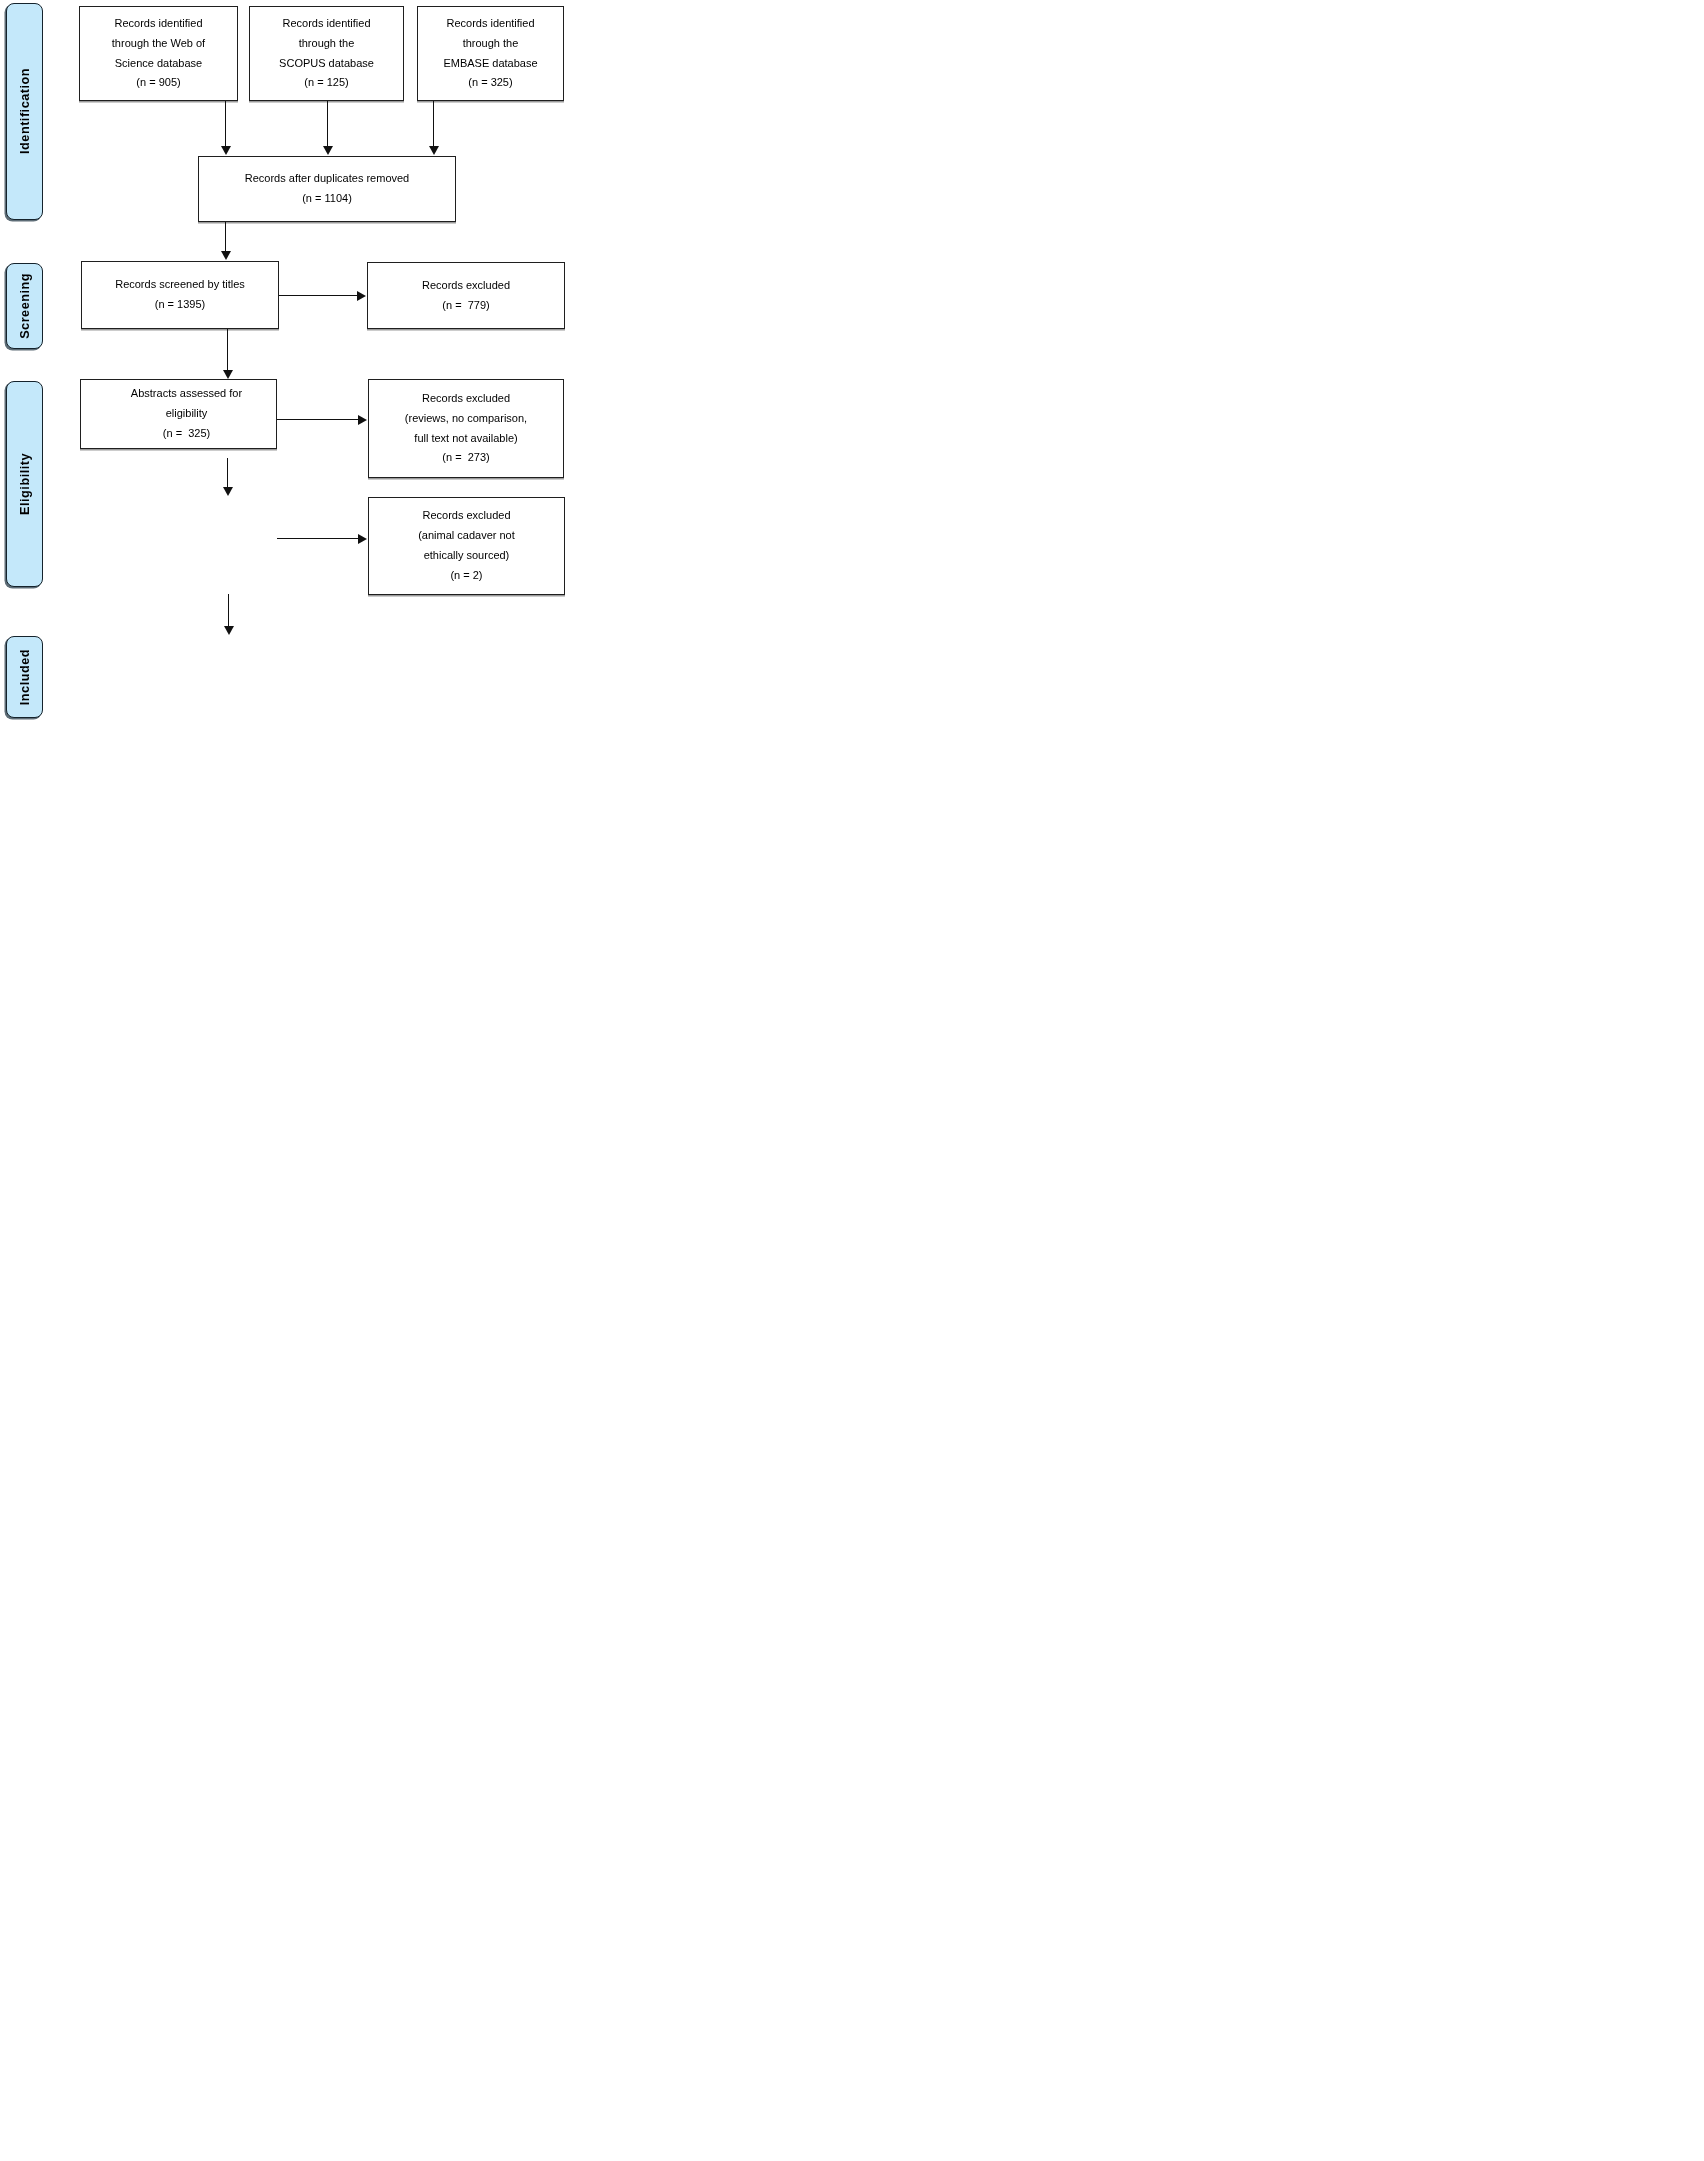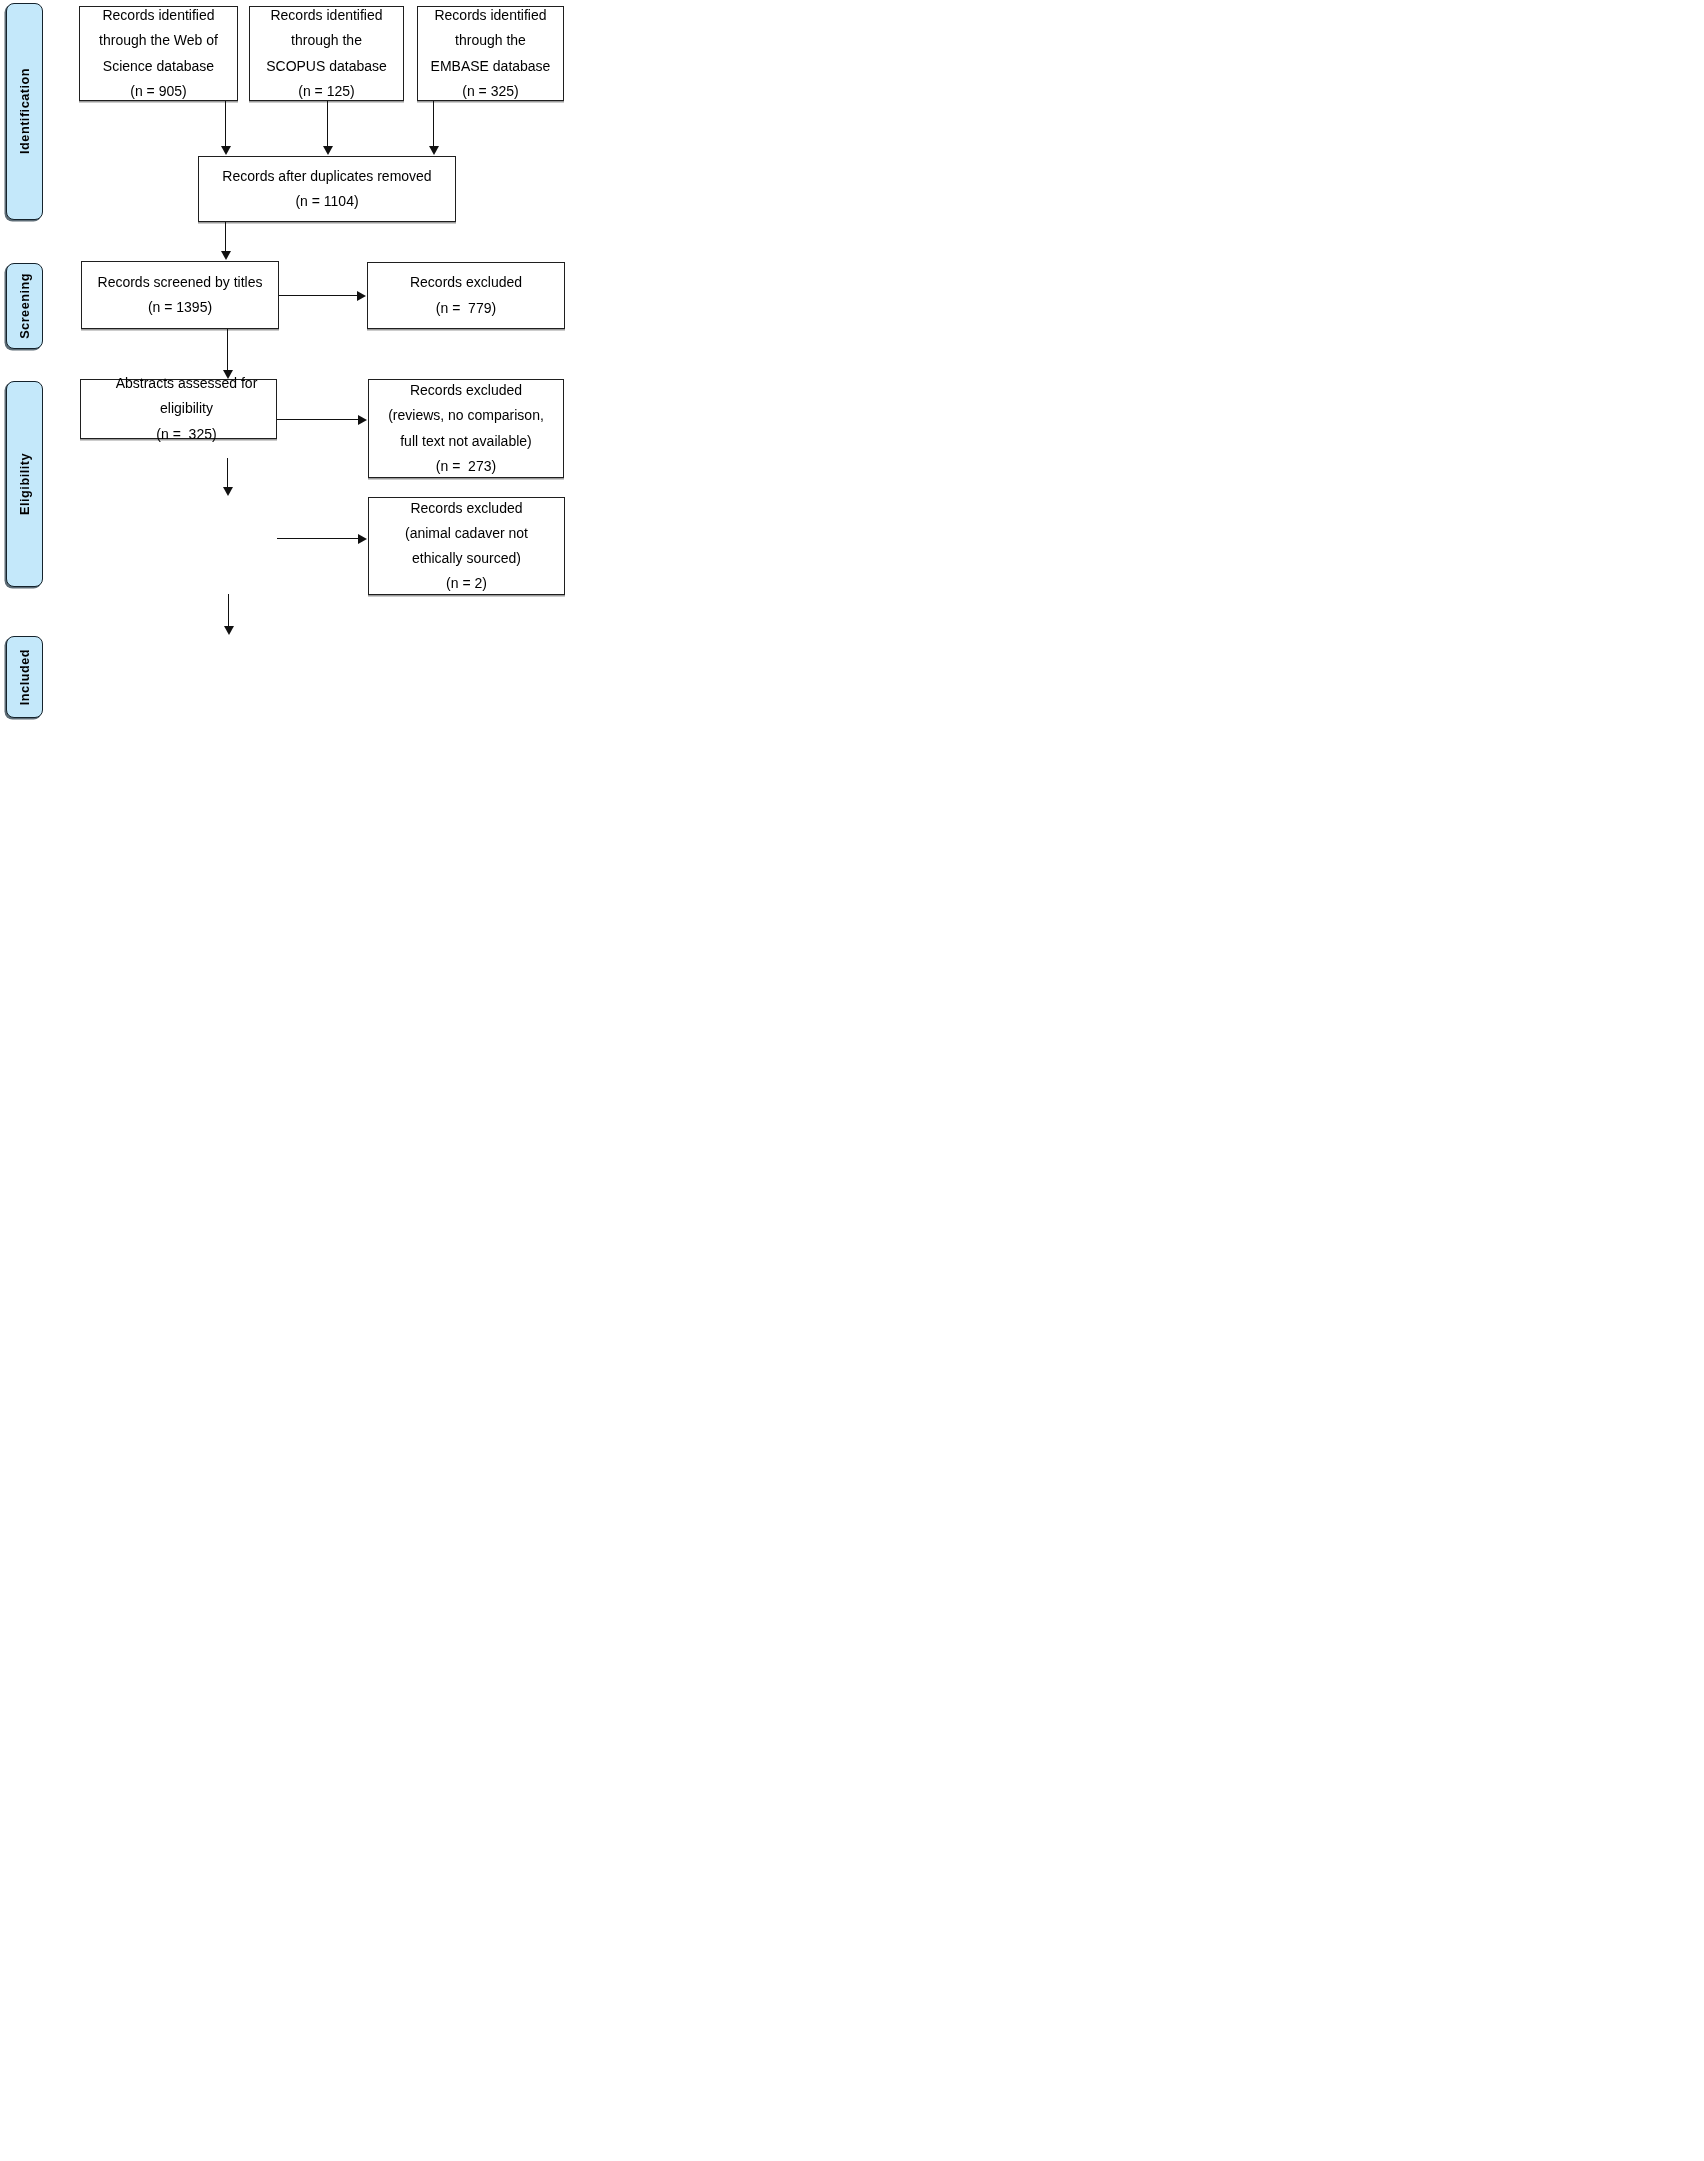--- a/index.html
+++ b/index.html
@@ -9,21 +9,21 @@
   
   .box{
     position:absolute;box-sizing:border-box;background:#fff;
     border:1.5px solid var(--border,#1f1f1f);
     box-shadow:0 1.5px 0 #9a9a9a;
     display:flex;align-items:center;justify-content:center;
     padding:3px 4px;
   }
   .box .txt{
     white-space:pre-wrap;text-align:center;
-    font-size:14px;line-height:1.8;font-weight:400;
+    font-size:11px;line-height:1.8;font-weight:400;
   }
 
   
   .side{
     position:absolute;box-sizing:border-box;left:6px;width:37px;
     background:var(--accent,#c4e8fa);
     border:1.5px solid #15232c;border-radius:8px;
     box-shadow:-1.5px 1.5px 0 #5e6d77;
     display:flex;align-items:center;justify-content:center;
   }
@@ -90,21 +90,21 @@
 
   <div class="box" style="left:81px;top:261px;width:198px;height:68px;">
     <span class="txt">Records screened by titles
 (n = 1395)</span>
   </div>
   <div class="box" style="left:367px;top:262px;width:198px;height:67px;">
     <span class="txt">Records excluded
 (n =  779)</span>
   </div>
 
-  <div class="box" style="left:80px;top:379px;width:197px;height:60px;padding-left:20px;">
+  <div class="box" style="left:80px;top:379px;width:197px;height:70px;padding-left:20px;">
     <span class="txt">Abstracts assessed for
 eligibility
 (n =  325)</span>
   </div>
   <div class="box" style="left:368px;top:379px;width:196px;height:99px;">
     <span class="txt">Records excluded
 (reviews, no comparison,
 full text not available)
 (n =  273)</span>
   </div>

